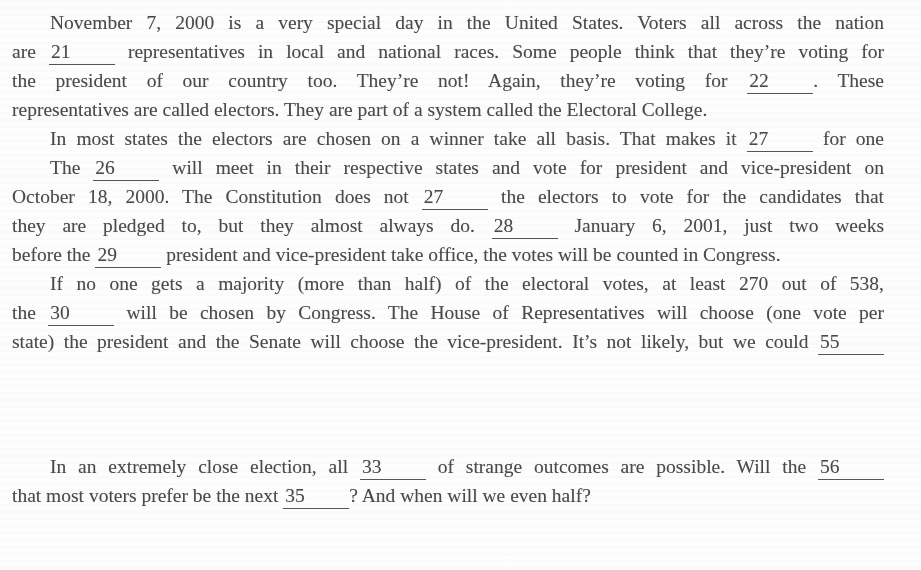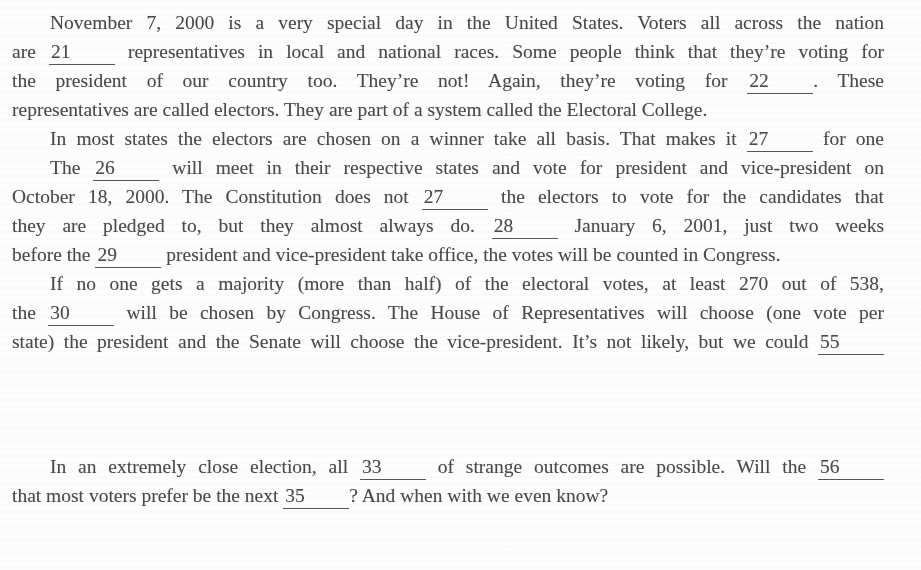--- a/index.html
+++ b/index.html
@@ -67,16 +67,16 @@
         <div class="line"><span>they are pledged to, but they almost always do. </span><span class="blank">28</span><span> January 6, 2001, just two weeks</span></div>
         <div class="line last"><span>before the </span><span class="blank">29</span><span> president and vice-president take office, the votes will be counted in Congress.</span></div>
       </div>
       <div class="paragraph">
         <div class="line first"><span>If no one gets a majority (more than half) of the electoral votes, at least 270 out of 538,</span></div>
         <div class="line"><span>the </span><span class="blank">30</span><span> will be chosen by Congress. The House of Representatives will choose (one vote per</span></div>
         <div class="line"><span>state) the president and the Senate will choose the vice-president. It’s not likely, but we could </span><span class="blank">55</span></div>
       </div>
       <div class="paragraph gap-before">
         <div class="line first"><span>In an extremely close election, all </span><span class="blank">33</span><span> of strange outcomes are possible. Will the </span><span class="blank">56</span></div>
-        <div class="line last"><span>that most voters prefer be the next </span><span class="blank">35</span><span>? And when with we even know?</span></div>
+        <div class="line last"><span>that most voters prefer be the next </span><span class="blank">35</span><span>? And when will we even half?</span></div>
       </div>
     </div>
 </div>
 
 </body></html>

